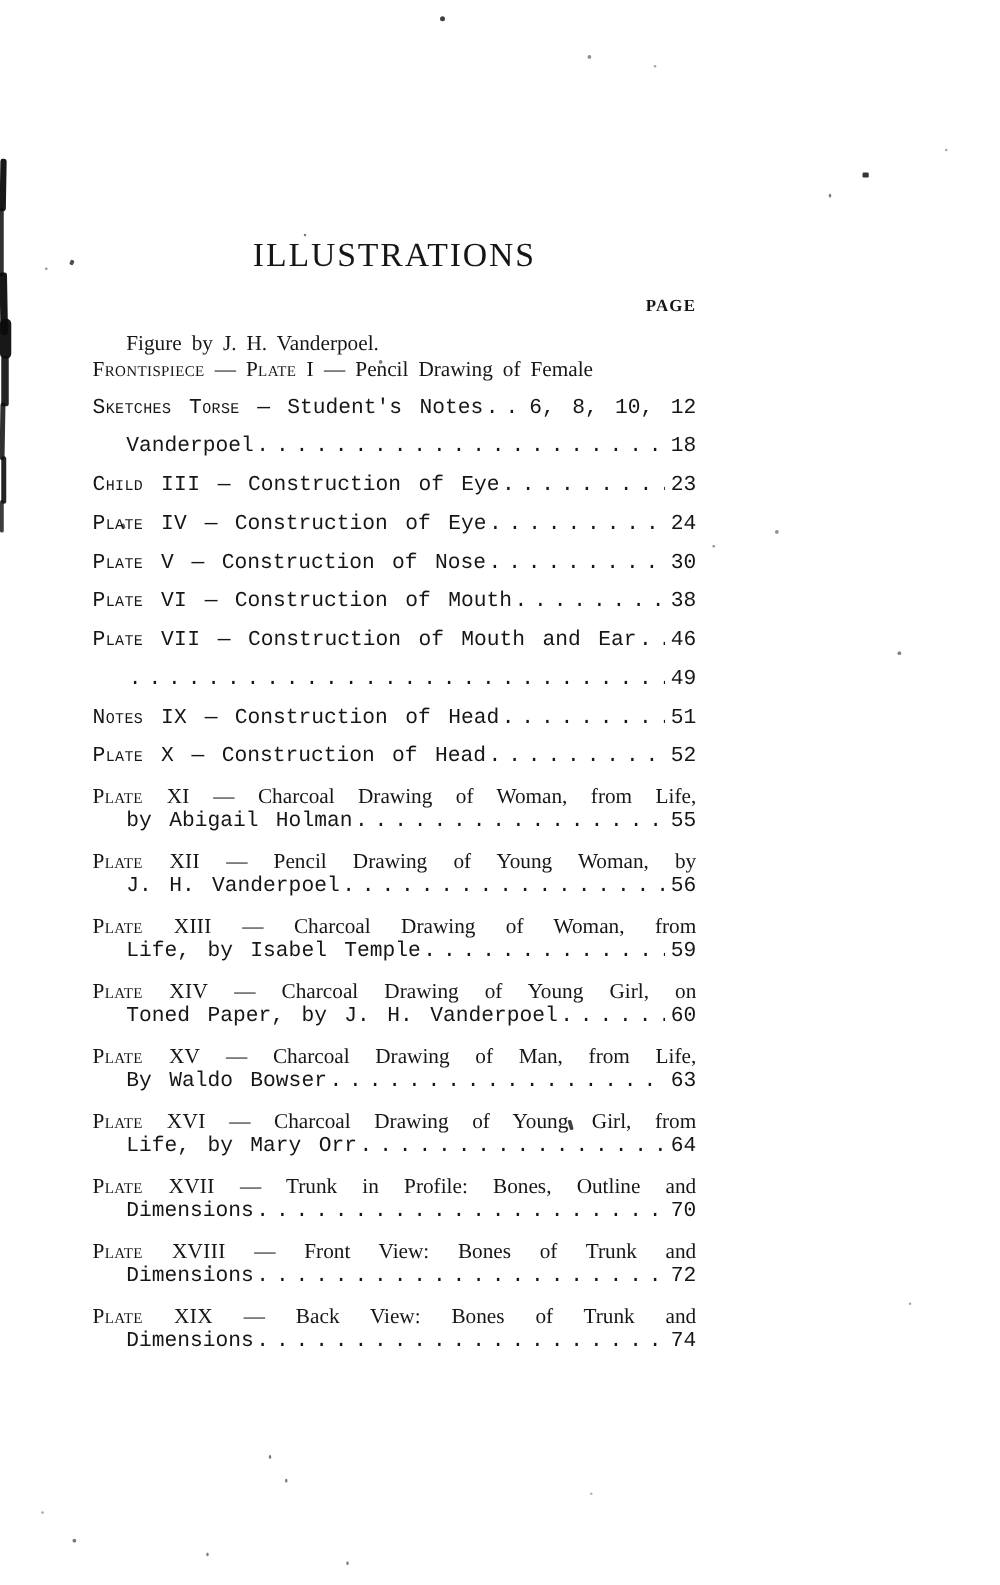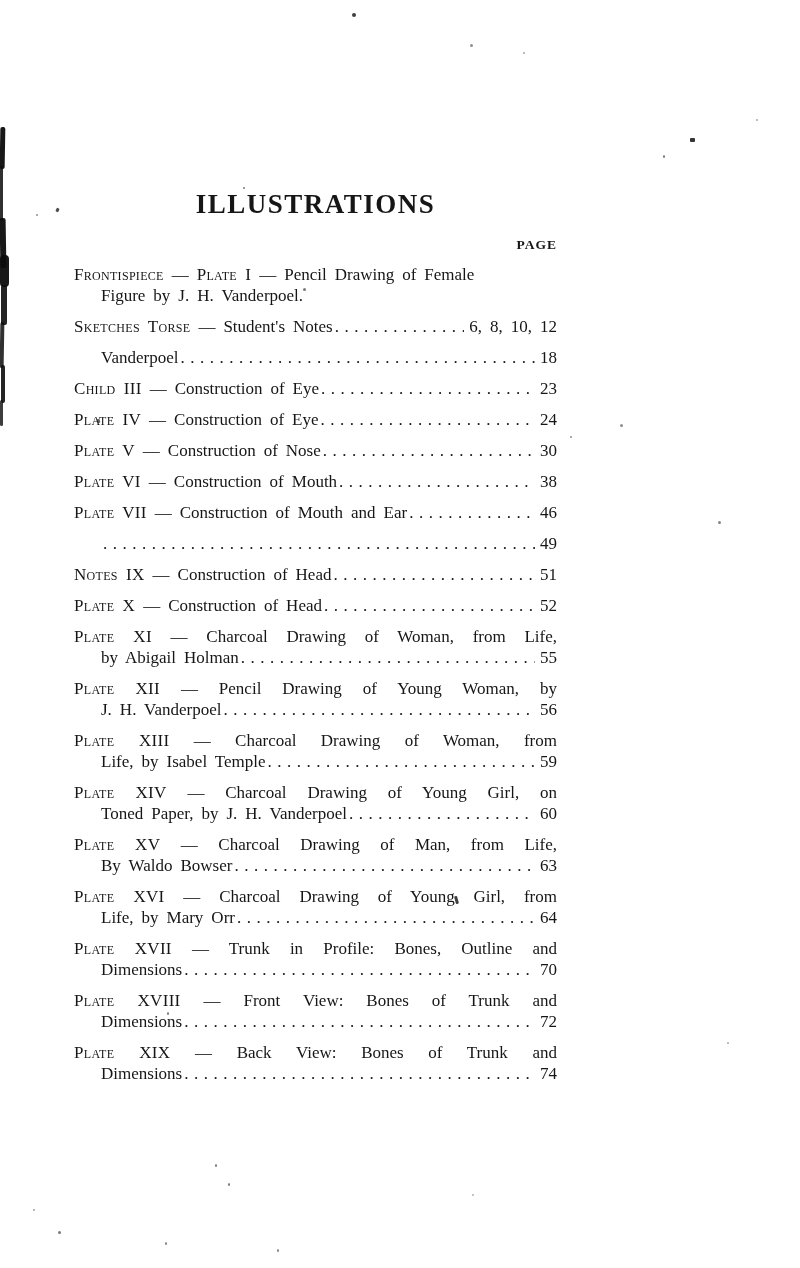--- a/index.html
+++ b/index.html
@@ -16,21 +16,21 @@
     position: absolute;
     left: 74px;
     top: 0;
     width: 483px;
   }
   .title {
     margin-top: 189px;
     text-align: center;
     font-size: 27px;
     line-height: 30px;
-    font-weight: 700;
+    font-weight: 400;
     letter-spacing: 1.5px;
     white-space: nowrap;
   }
   .page-label {
     margin-top: 17px;
     text-align: right;
     font-size: 13.5px;
     line-height: 17px;
     font-weight: 700;
     letter-spacing: 1px;
@@ -41,20 +41,21 @@
     line-height: 21px;
     margin-bottom: 10px;
     word-spacing: 0.22em;
   }
   .line { text-align: left; }
   .line.justify { text-align: justify; text-align-last: justify; }
   .line.indent { padding-left: 27px; }
   .line.has-leader {
     display: flex;
     align-items: center;
+    font-family: Liberation Mono, monospace;
   }
   .line.has-leader .line-text { white-space: nowrap; flex: 0 0 auto; }
   .sc { font-variant: small-caps; letter-spacing: 0.3px; }
   .leader {
     flex: 1 1 auto;
     min-width: 0;
     overflow: hidden;
     white-space: nowrap;
     letter-spacing: 5.5px;
     margin-left: 2px;
@@ -101,22 +102,22 @@
   <div class="mk" style="left:58px;top:1231px;width:3px;height:3px;opacity:.6"></div>
   <div class="mk" style="left:165px;top:1242px;width:2px;height:3px;opacity:.55"></div>
   <div class="mk" style="left:277px;top:1249px;width:2px;height:3px;opacity:.55"></div>
 </div>
 
 <div class="content">
   <div class="title">ILLUSTRATIONS</div>
   <div class="page-label">PAGE</div>
   <div class="toc">
       <div class="entry">
+        <div class="line indent"><span class="line-text"><span>Figure by J. H. Vanderpoel.</span></span></div>
         <div class="line"><span class="line-text"><span class="sc">Frontispiece</span><span> — </span><span class="sc">Plate I</span><span> — Pencil Drawing of Female</span></span></div>
-        <div class="line indent"><span class="line-text"><span>Figure by J. H. Vanderpoel.</span></span></div>
       </div>
       <div class="entry">
         <div class="line has-leader">
           <span class="line-text"><span class="sc">Sketches Torse</span><span> — Student's Notes</span></span>
           <span class="leader">..........................................................................................</span>
           <span class="pagenum">6, 8, 10, 12</span>
         </div>
       </div>
       <div class="entry">
         <div class="line indent has-leader">

